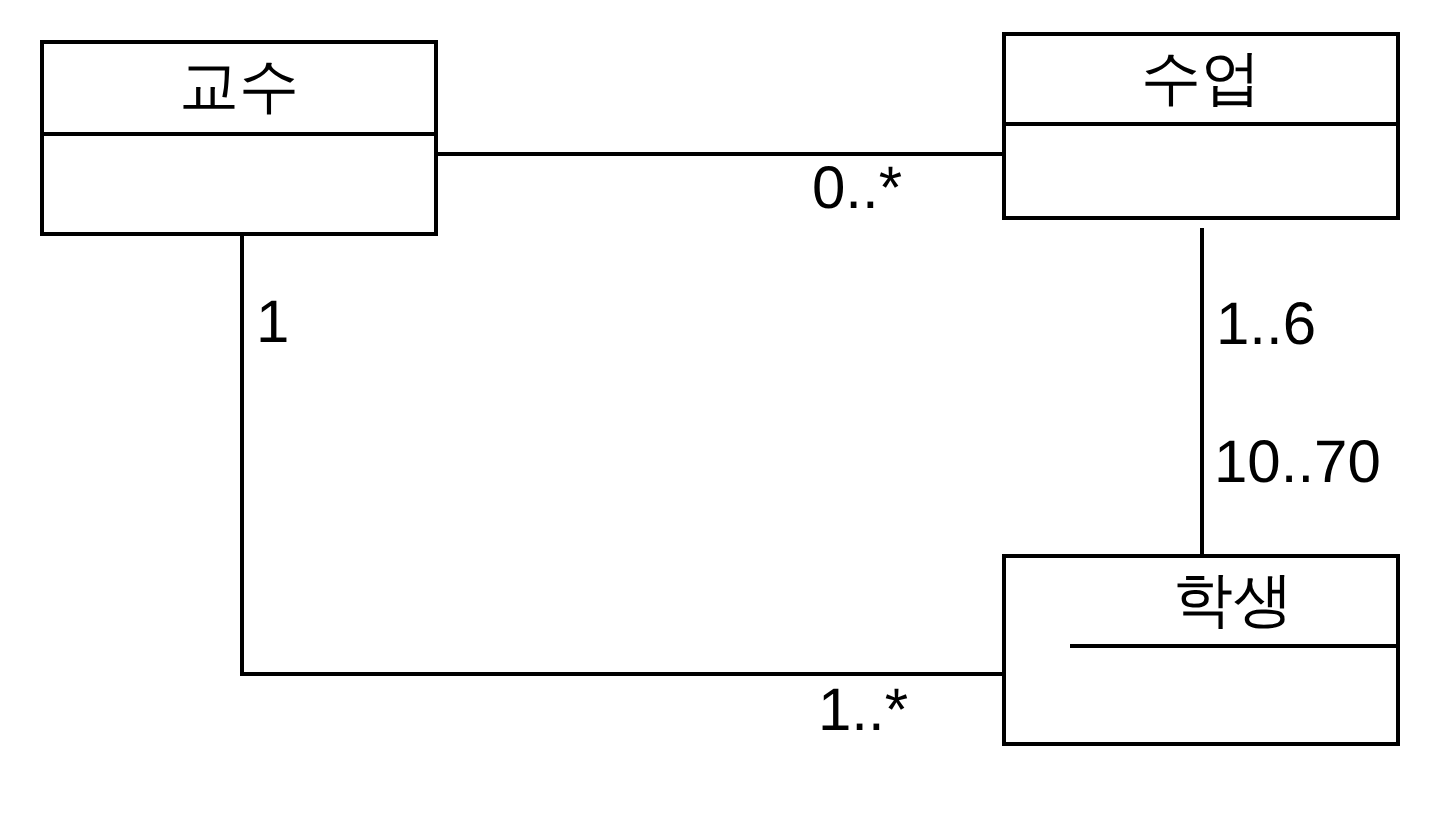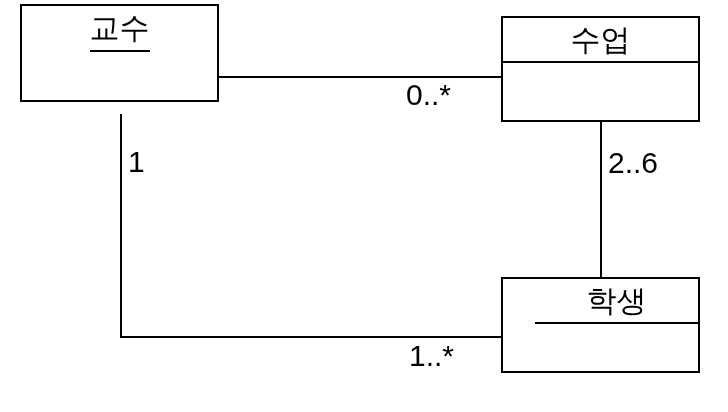--- a/index.html
+++ b/index.html
@@ -42,25 +42,25 @@
     background: #000000;
   }
   .mult-label {
     position: absolute;
     font-size: 30px;
     line-height: 1;
     white-space: nowrap;
   }
 
   
-  #box-professor { left: 20px; top: 4px; width: 199px; height: 98px; align-items: center; }
+  #box-professor { left: 20px; top: 20px; width: 199px; height: 98px; }
   #box-professor .class-title { height: 46px; }
 
   
-  #box-class { left: 501px; top: 16px; width: 199px; height: 106px; }
+  #box-class { left: 501px; top: 16px; width: 199px; height: 94px; }
   #box-class .class-title { height: 45px; }
 
   
   #box-student { left: 501px; top: 277px; width: 199px; height: 96px; }
   #box-student .class-title { height: 45px; margin-left: 32px; }
 
   
   #line-prof-class { left: 219px; top: 76px; width: 282px; height: 2px; }
 
   
@@ -97,20 +97,21 @@
     <div class="class-attrs"></div>
   </div>
 
   <div class="class-box" id="box-student">
     <div class="class-title">학생</div>
     <div class="class-attrs"></div>
   </div>
 
   <div class="mult-label" id="mult-prof-class">0..*</div>
 
-  <div class="mult-label" id="mult-class-upper">2..6</div>
+  <div class="mult-label" id="mult-class-upper">1..6</div>
 
+  <div class="mult-label" id="mult-class-lower">10..70</div>
 
   <div class="mult-label" id="mult-prof-end">1</div>
 
   <div class="mult-label" id="mult-student-end">1..*</div>
 
 </div>
 
 </body></html>

